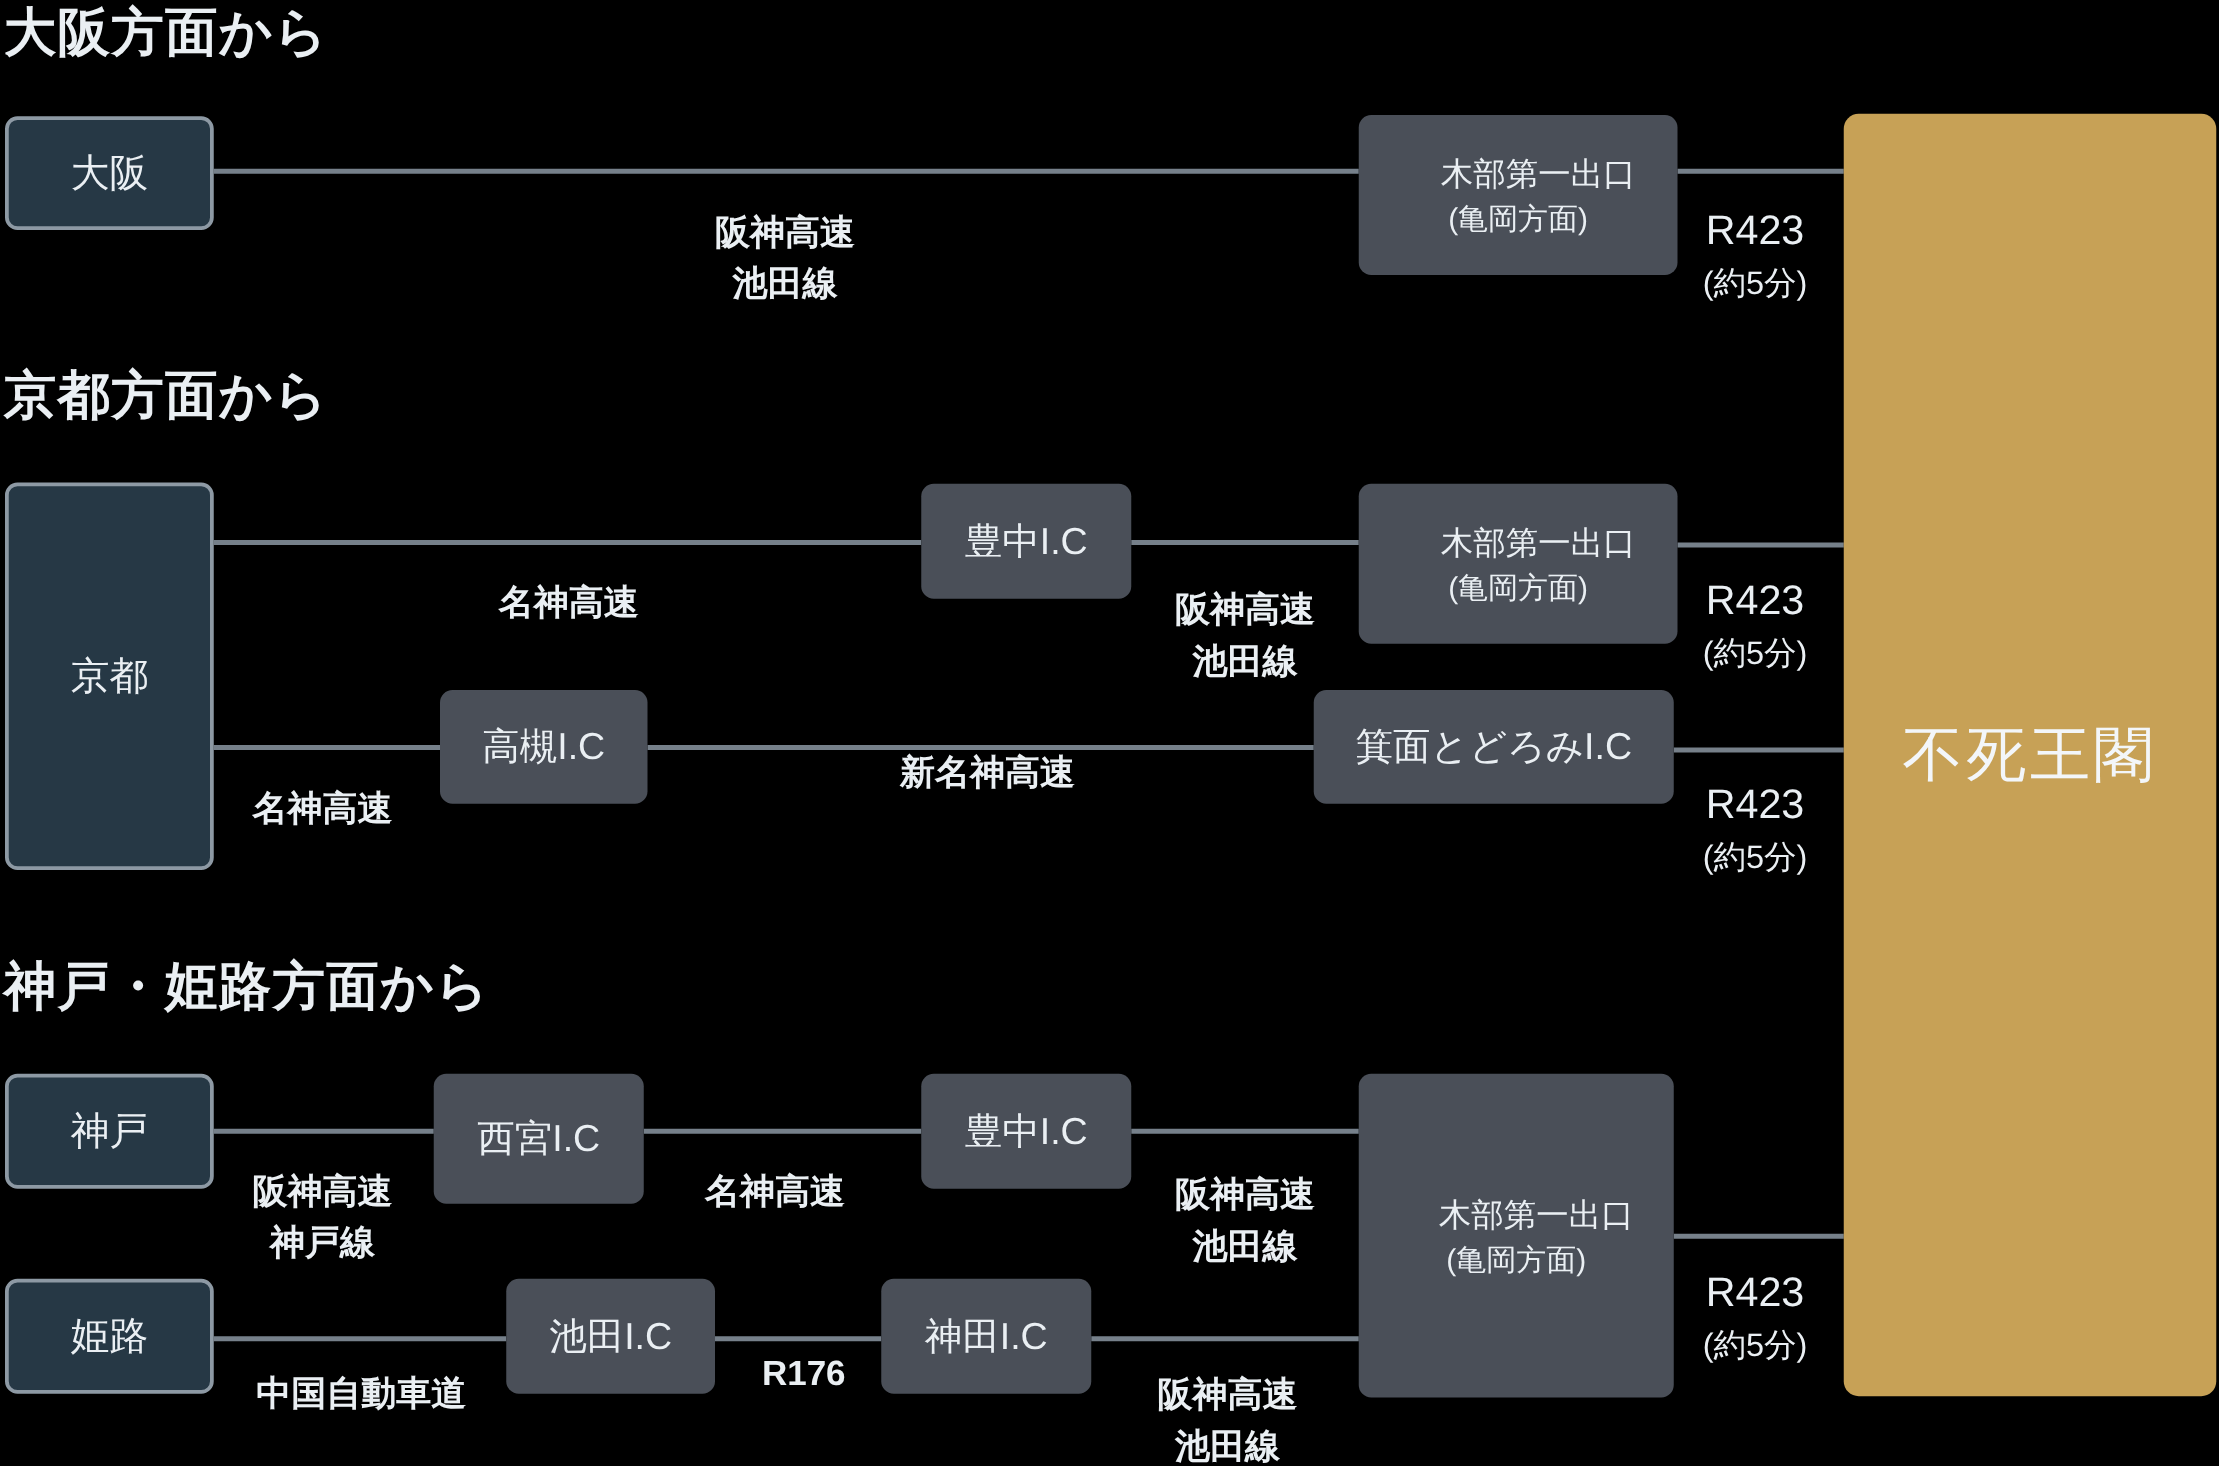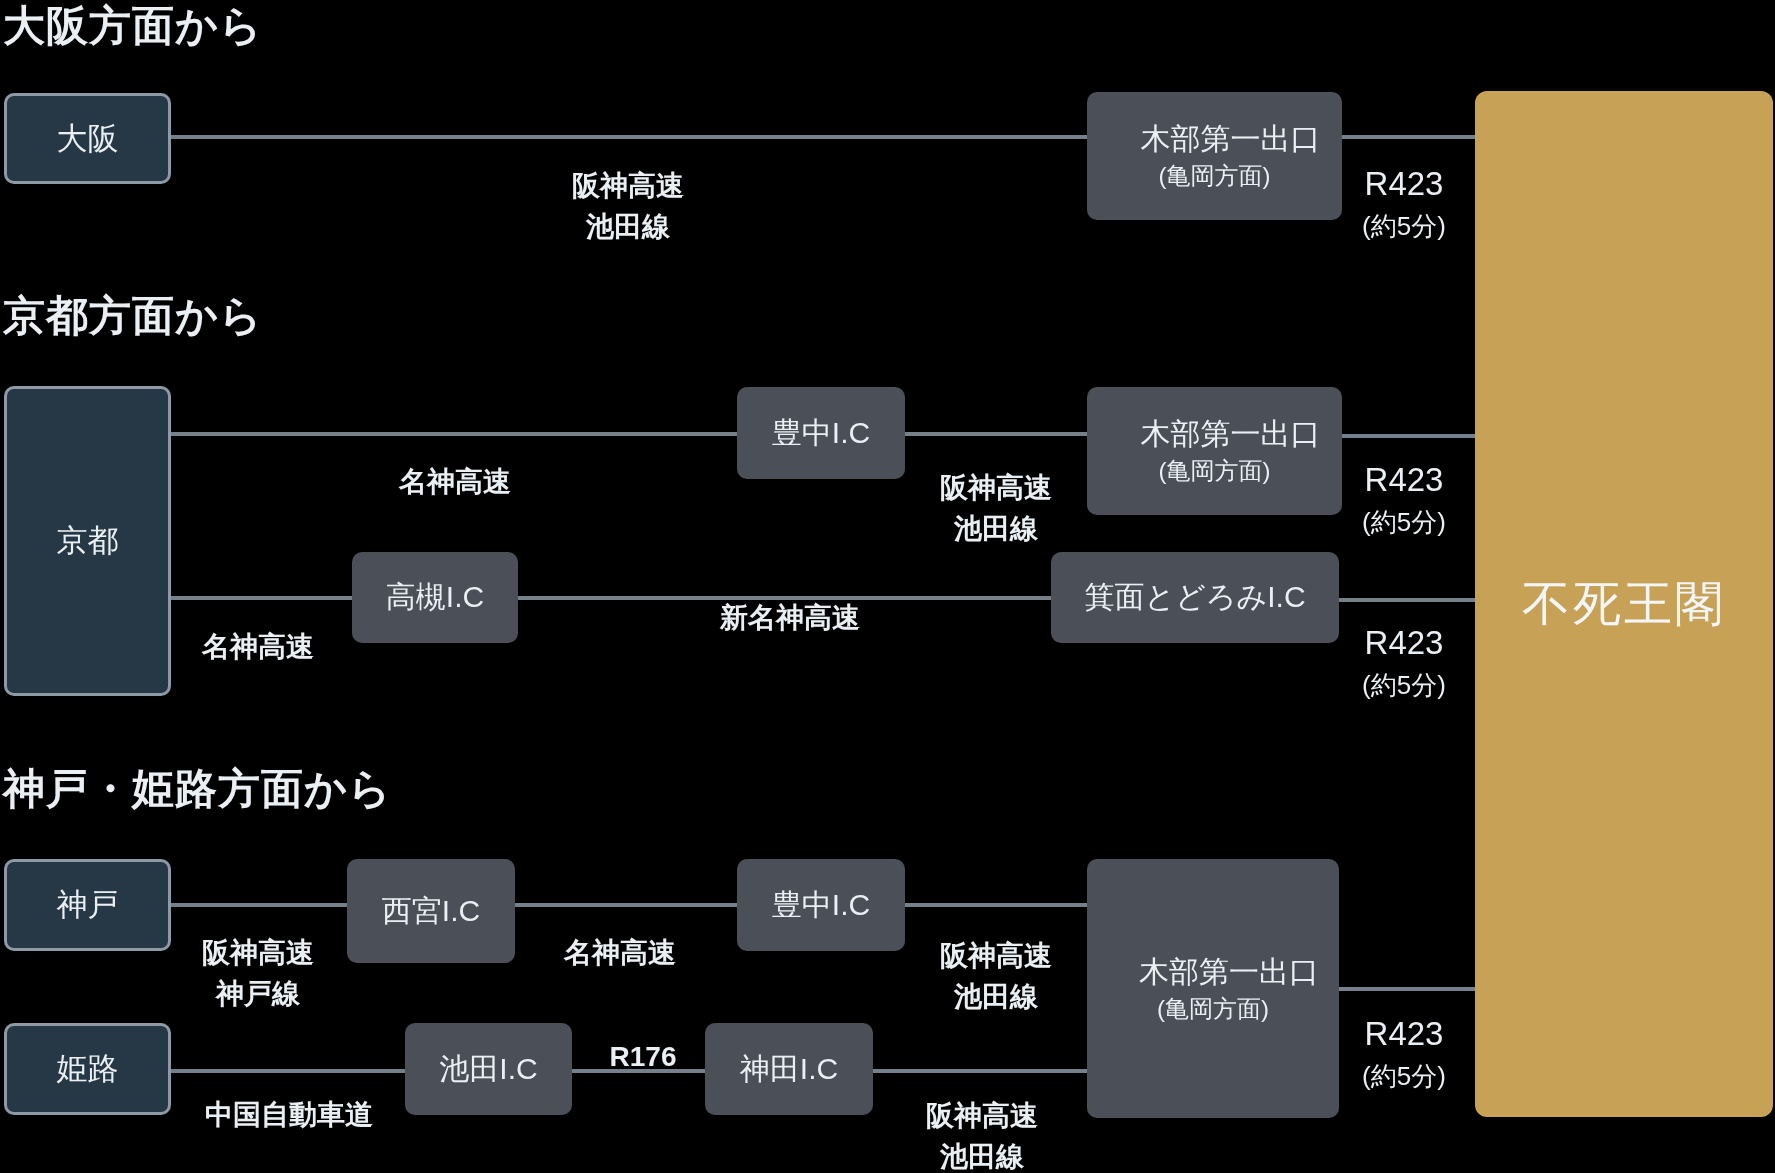--- a/index.html
+++ b/index.html
@@ -16,21 +16,21 @@
     letter-spacing:1px;line-height:46px;white-space:nowrap;
   }
   .hline{position:absolute;height:4px;background:var(--line);}
   .box{
     position:absolute;border-radius:10px;box-sizing:border-box;color:var(--text);
     display:flex;flex-direction:column;align-items:center;justify-content:center;
     text-align:center;white-space:nowrap;
   }
   .navy{background:var(--navy);border:3px solid var(--navyBorder);font-size:31px;}
   .gray{background:var(--gray);font-size:30px;}
-  .box .main{font-size:30px;line-height:40px;margin-left:32px;}
+  .box .main{font-size:26px;line-height:40px;margin-left:32px;}
   .box .sub{font-size:24px;line-height:34px;}
   .gold{
     position:absolute;background:var(--gold);border-radius:12px;
     display:flex;align-items:center;justify-content:center;
     color:#F3F6F9;font-size:48px;letter-spacing:3px;white-space:nowrap;
   }
   .rlabel{
     position:absolute;transform:translateX(-50%);font-weight:700;font-size:28px;
     color:var(--text);text-align:center;line-height:41px;white-space:nowrap;
   }
@@ -143,21 +143,21 @@
   <div class="rlabel" style="left:620px;top:932px;">
     <div>名神高速</div>
   </div>
   <div class="rlabel" style="left:996px;top:935px;">
     <div>阪神高速</div>
     <div>池田線</div>
   </div>
   <div class="rlabel" style="left:289px;top:1094px;">
     <div>中国自動車道</div>
   </div>
-  <div class="rlabel" style="left:643px;top:1036px;">
+  <div class="rlabel" style="left:643px;top:1078px;">
     <div>R176</div>
   </div>
   <div class="rlabel" style="left:982px;top:1095px;">
     <div>阪神高速</div>
     <div>池田線</div>
   </div>
 
   <div class="flabel" style="left:1404px;top:162px;">
     <div class="road">R423</div>
     <div class="time">(約5分)</div>

